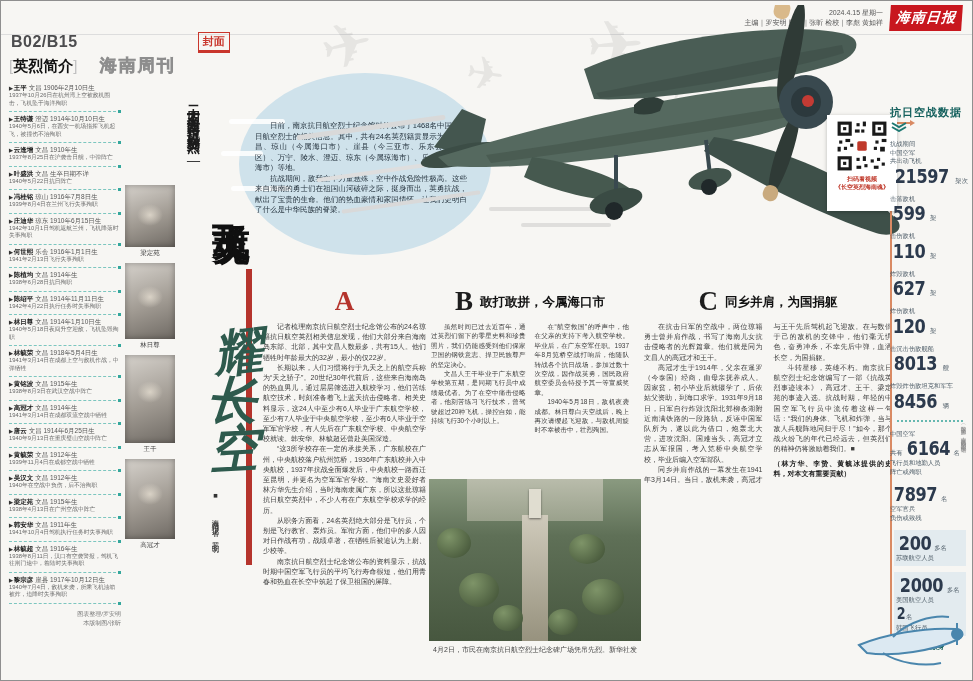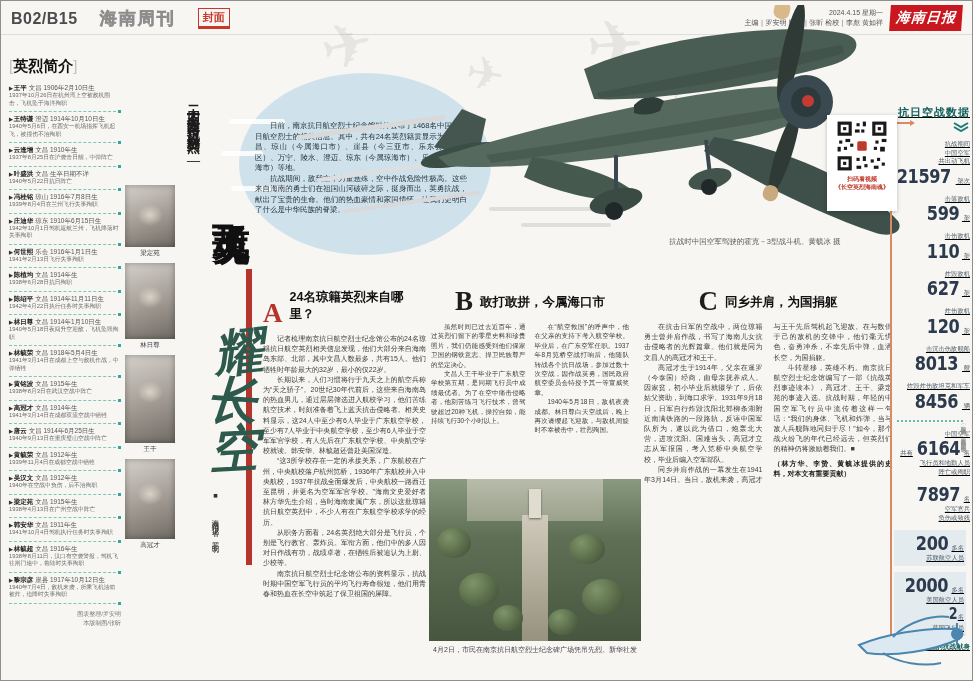--- a/index.html
+++ b/index.html
@@ -2,21 +2,21 @@
 <html><head>
 <meta charset="utf-8">
 <style>
   html,body{margin:0;padding:0;background:#e8e8e8;}
   .page{position:relative;width:973px;height:681px;background:#f7f6f3;border:1px solid #8f8f8f;
         font-family:"Liberation Sans",sans-serif;overflow:hidden;box-sizing:border-box;}
   
   .hdr{position:absolute;left:0;top:0;width:100%;height:33px;border-bottom:1px solid #ddd;}
   .hdr-left{position:absolute;left:10px;top:6px;display:flex;align-items:center;gap:22px;}
   .pageno{font-size:16px;font-weight:bold;color:#4c4c4e;letter-spacing:.5px;}
-  .weekly{font-size:17px;font-weight:bold;color:#b9b9b9;-webkit-text-stroke:.6px #8d8d8d;letter-spacing:2px;}
+  .weekly{font-size:17px;font-weight:bold;color:#b9b9b9;-webkit-text-stroke:.6px #8d8d8d;letter-spacing:2px;margin-top:47px;}
   .cover-tag{font-size:11px;font-weight:bold;color:#c9362c;border:1.5px solid #c9362c;padding:1px 4px;border-bottom-width:3px;}
   .hdr-right{position:absolute;right:10px;top:4px;display:flex;align-items:center;gap:7px;}
   .hdr-meta{text-align:right;font-size:7px;color:#555;line-height:10px;}
   .masthead{background:#c8171e;color:#fff;font-family:"Liberation Serif",serif;font-style:italic;
             font-weight:bold;font-size:14px;padding:4px 6px;letter-spacing:1px;transform:skewX(-4deg);}
   
   .wm{position:absolute;color:rgba(110,110,110,.12);z-index:0;}
   
   .martyr-col{position:absolute;left:8px;top:56px;width:112px;}
   .martyr-title{font-size:15px;font-weight:bold;color:#111;margin-bottom:5px;}
@@ -84,21 +84,21 @@
   .art-credit{margin-top:4px;font-size:7px;font-weight:bold;color:#1d1d1d;text-indent:0;}
   
   .photo{position:absolute;left:428px;top:478px;width:212px;height:162px;z-index:5;
          background:linear-gradient(180deg,#8a9a80 0%,#5f7057 35%,#47573f 100%);overflow:hidden;}
   .photo .plaza{position:absolute;left:18%;top:0;width:64%;height:26%;background:linear-gradient(#b9bcab,#9aa18c);}
   .photo .path{position:absolute;left:44%;top:22%;width:12%;height:78%;background:linear-gradient(#cfcabb,#97927e);}
   .photo .monu{position:absolute;left:47%;top:6%;width:6%;height:18%;background:#e0ddd0;box-shadow:0 1px 2px rgba(0,0,0,.5);}
   .photo .tree{position:absolute;border-radius:50%;background:radial-gradient(circle at 35% 30%,#7e9468,#3c4c32);}
   .photo-cap{position:absolute;left:420px;top:644px;width:228px;font-size:7px;color:#444;text-align:center;z-index:5;}
   
-  .stats{position:absolute;left:889px;top:104px;width:80px;z-index:6;text-align:right;text-decoration:underline;}
+  .stats{position:absolute;left:889px;top:104px;width:80px;z-index:6;text-align:left;}
   .stats-title{font-size:11px;font-weight:bold;color:#14605d;letter-spacing:1px;}
   .chev{margin:2px auto 4px;}
   .stat-item{margin-bottom:8px;}
   .stat-label{font-size:6.3px;color:#4e5d68;line-height:8.5px;}
   .stat-num{font-size:19px;font-weight:800;color:#2c3a4d;letter-spacing:-.5px;line-height:20px;
             font-family:"DejaVu Sans",sans-serif;transform:scaleX(.85);display:inline-block;}
   .stat-unit{font-size:6.3px;color:#53616c;}
   .stat-div{width:66px;border-top:2px dotted #66b8b0;margin:4px auto 8px;}
   .stat-box{background:#e3ebef;padding:3px 2px;margin:0 4px 6px;}
   .stats-footer{font-size:6.8px;color:#14605d;font-weight:bold;margin-top:2px;}
@@ -315,21 +315,20 @@
 
       <ellipse cx="505" cy="48" rx="9" ry="52" fill="#2f3a36" transform="rotate(12 505 48)"></ellipse>
       <rect x="488" y="-4" width="16" height="18" rx="7" fill="#d9b98a" transform="rotate(12 496 5)"></rect>
       <ellipse cx="498" cy="148" rx="8" ry="44" fill="#2f3a36" transform="rotate(18 498 148)"></ellipse>
       <rect x="477" y="180" width="15" height="16" rx="7" fill="#c9aa7e" transform="rotate(18 484 188)"></rect>
       <circle cx="520" cy="97" r="27" fill="#39494f"></circle>
       <circle cx="520" cy="97" r="15" fill="#2c393d"></circle>
       <circle cx="522" cy="96" r="6" fill="#c43b34"></circle>
     </g>
   </svg>
-  <div class="plane-cap">抗战时中国空军驾驶的霍克－3型战斗机。黄毓冰 摄</div>
 
   <div class="qrbox">
     <svg width="52" height="52" viewBox="0 0 33 33">
       <rect x="0" y="0" width="33" height="33" fill="#fff"></rect>
       <g fill="#1a1a1a">
         <rect x="1" y="1" width="9" height="9"></rect>
           <rect x="23" y="1" width="9" height="9"></rect>
           <rect x="1" y="23" width="9" height="9"></rect>
         <rect x="13" y="2" width="2" height="2"></rect>
           <rect x="17" y="1" width="2" height="3"></rect>
@@ -367,21 +366,20 @@
     </svg>
     <div class="qrtext">
       <div>扫码看视频</div>
       <div>《长空英烈海南魂》</div>
     </div>
   </div>
 
   <div class="sec" id="sec-a">
     <div class="sec-hd">
       <span class="sec-letter letter-a">A</span>
-      <span class="sec-title">24名琼籍英烈来自哪里？</span>
     </div>
     <div class="art-body" id="body-a">
         <p class="art-p">记者梳理南京抗日航空烈士纪念馆公布的24名琼籍抗日航空英烈相关信息发现，他们大部分来自海南岛东部、北部，其中文昌人数最多，共有15人。他们牺牲时年龄最大的32岁，最小的仅22岁。</p>
         <p class="art-p">长期以来，人们习惯将行于九天之上的航空兵称为“天之骄子”。20世纪30年代前后，这些来自海南岛的热血男儿，通过层层筛选进入航校学习，他们苦练航空技术，时刻准备着飞上蓝天抗击侵略者。相关史料显示，这24人中至少有6人毕业于广东航空学校，至少有7人毕业于中央航空学校，至少有6人毕业于空军军官学校，有人先后在广东航空学校、中央航空学校就读。韩安华、林毓超还曾赴美国深造。</p>
         <p class="art-p">“这3所学校存在一定的承接关系，广东航校在广州，中央航校落户杭州笕桥，1936年广东航校并入中央航校，1937年抗战全面爆发后，中央航校一路西迁至昆明，并更名为空军军官学校。”海南文史爱好者林方华先生介绍，当时海南隶属广东，所以这批琼籍抗日航空英烈中，不少人有在广东航空学校求学的经历。</p>
         <p class="art-p">从职务方面看，24名英烈绝大部分是飞行员，个别是飞行教官、轰炸员。军衔方面，他们中的多人因对日作战有功，战绩卓著，在牺牲后被追认为上尉、少校等。</p>
         <p class="art-p">南京抗日航空烈士纪念馆公布的资料显示，抗战时期中国空军飞行员的平均飞行寿命很短，他们用青春和热血在长空中筑起了保卫祖国的屏障。</p>
       </div>
   </div>
 

